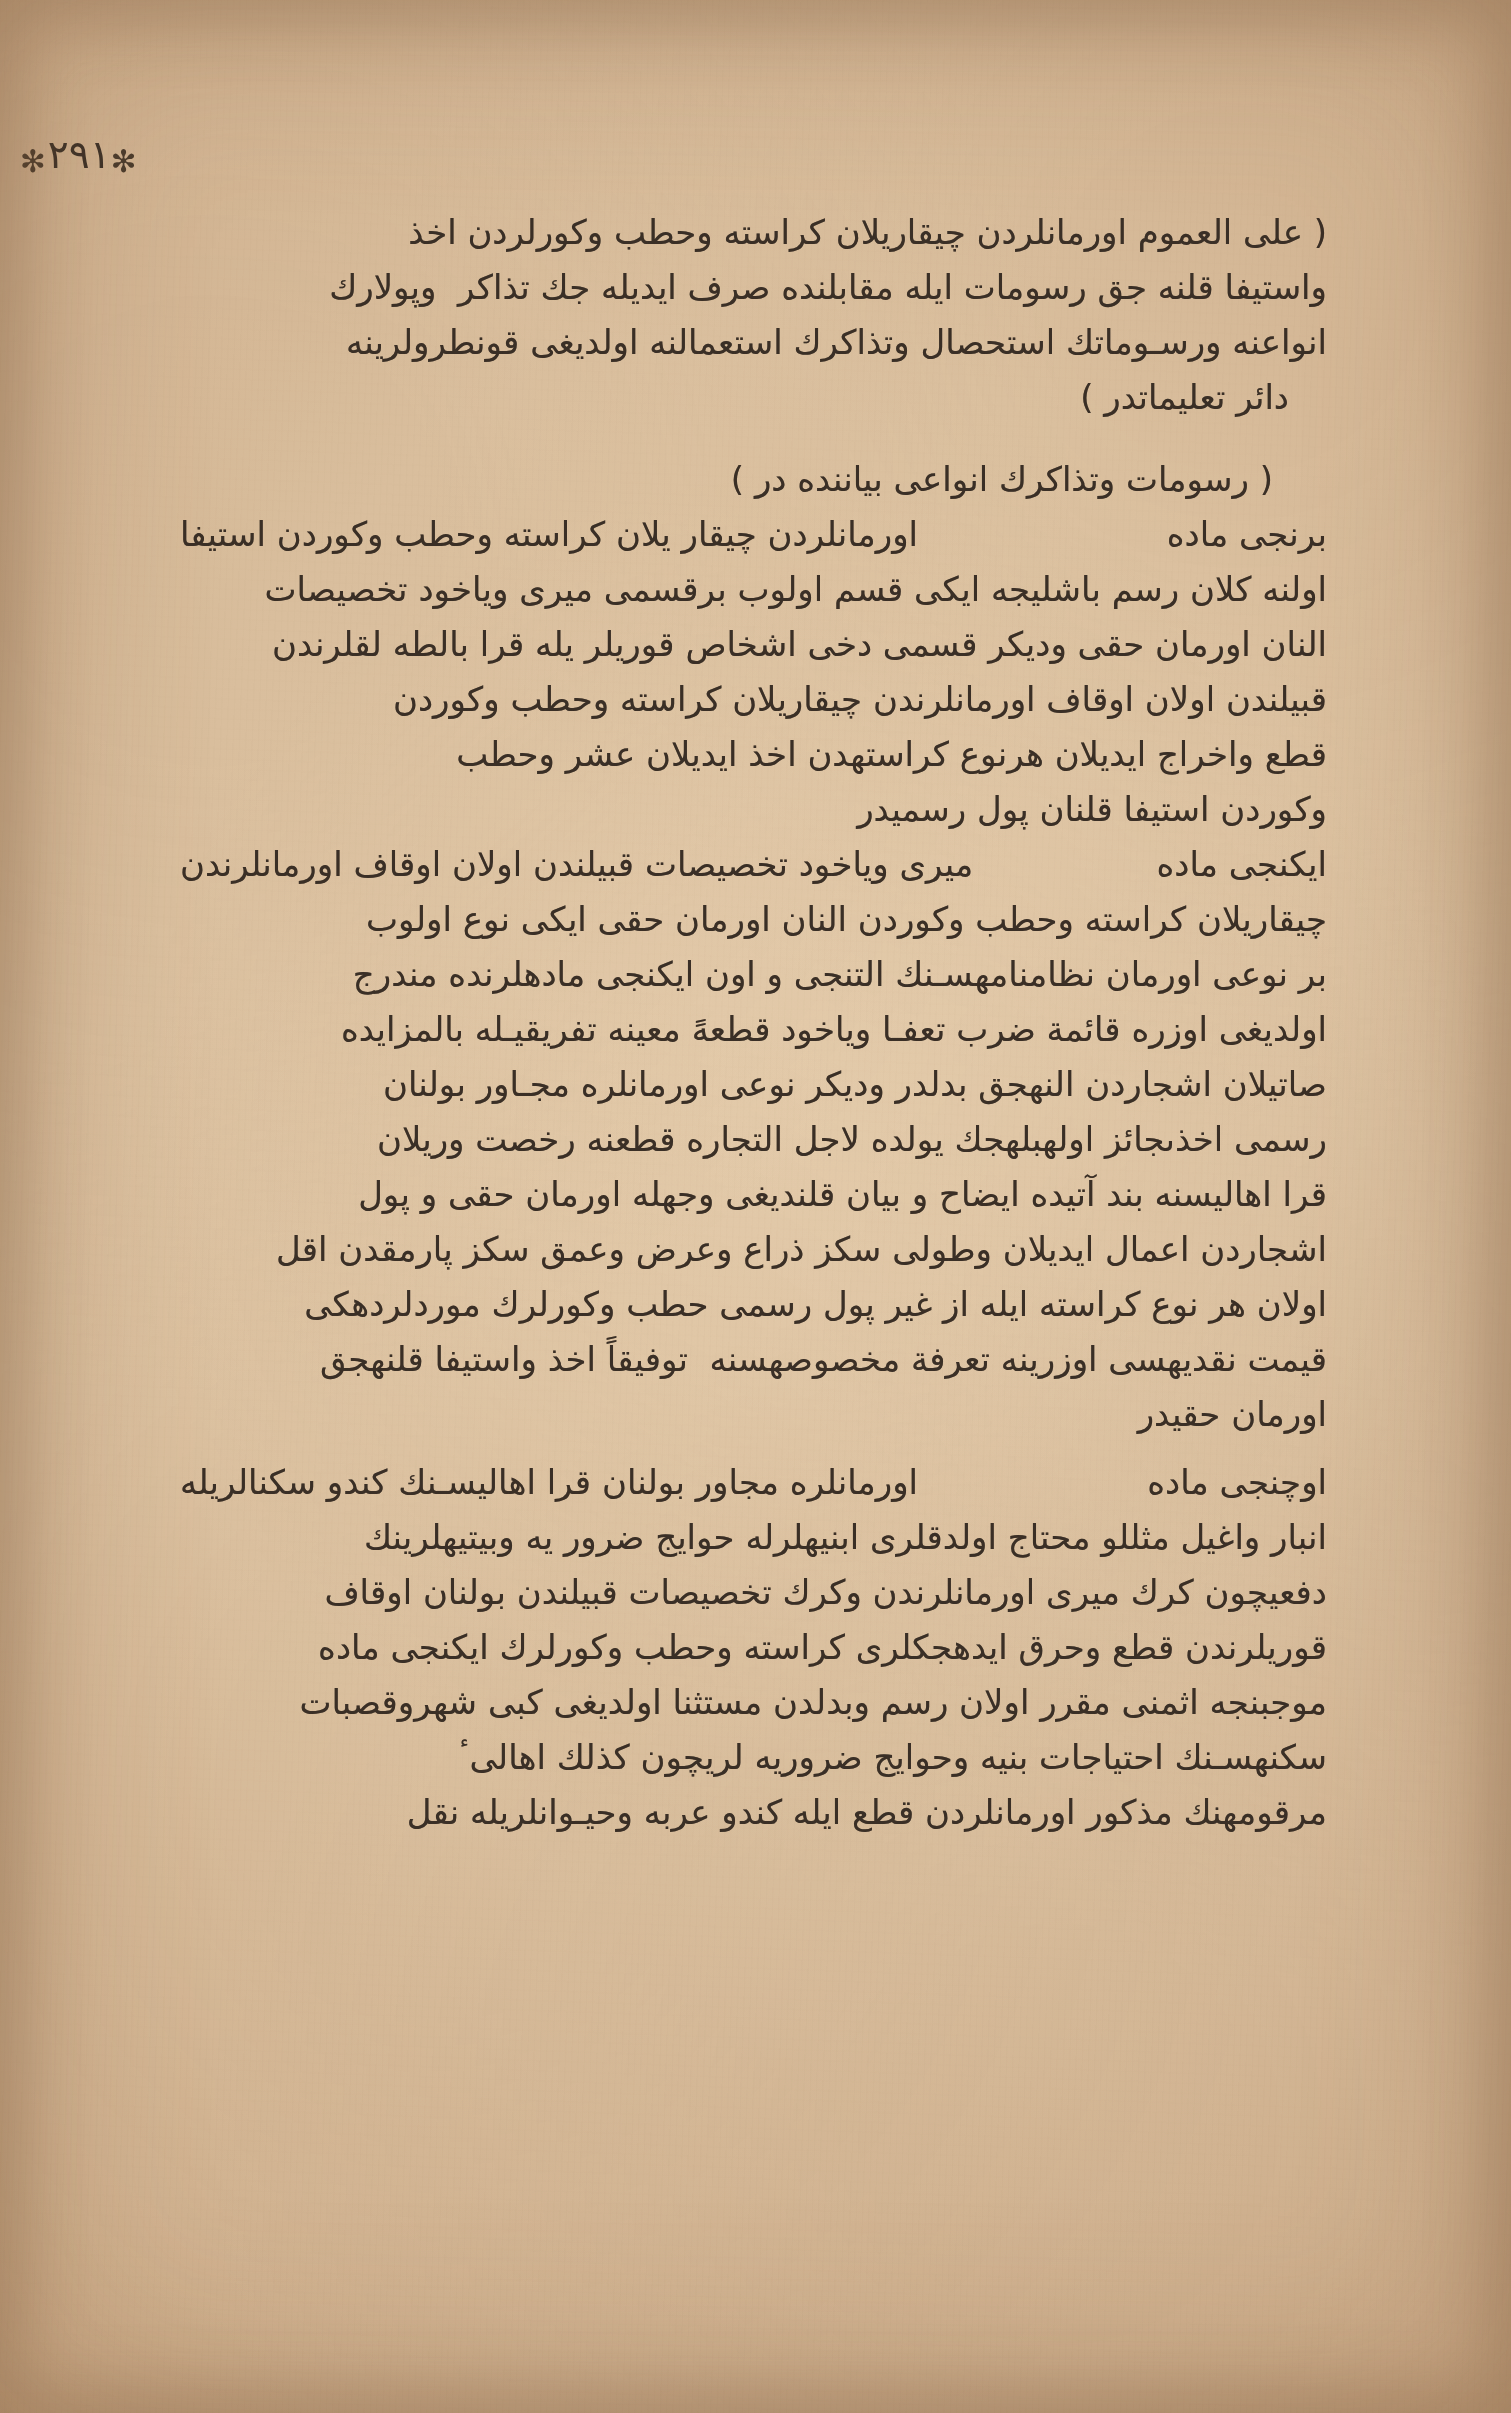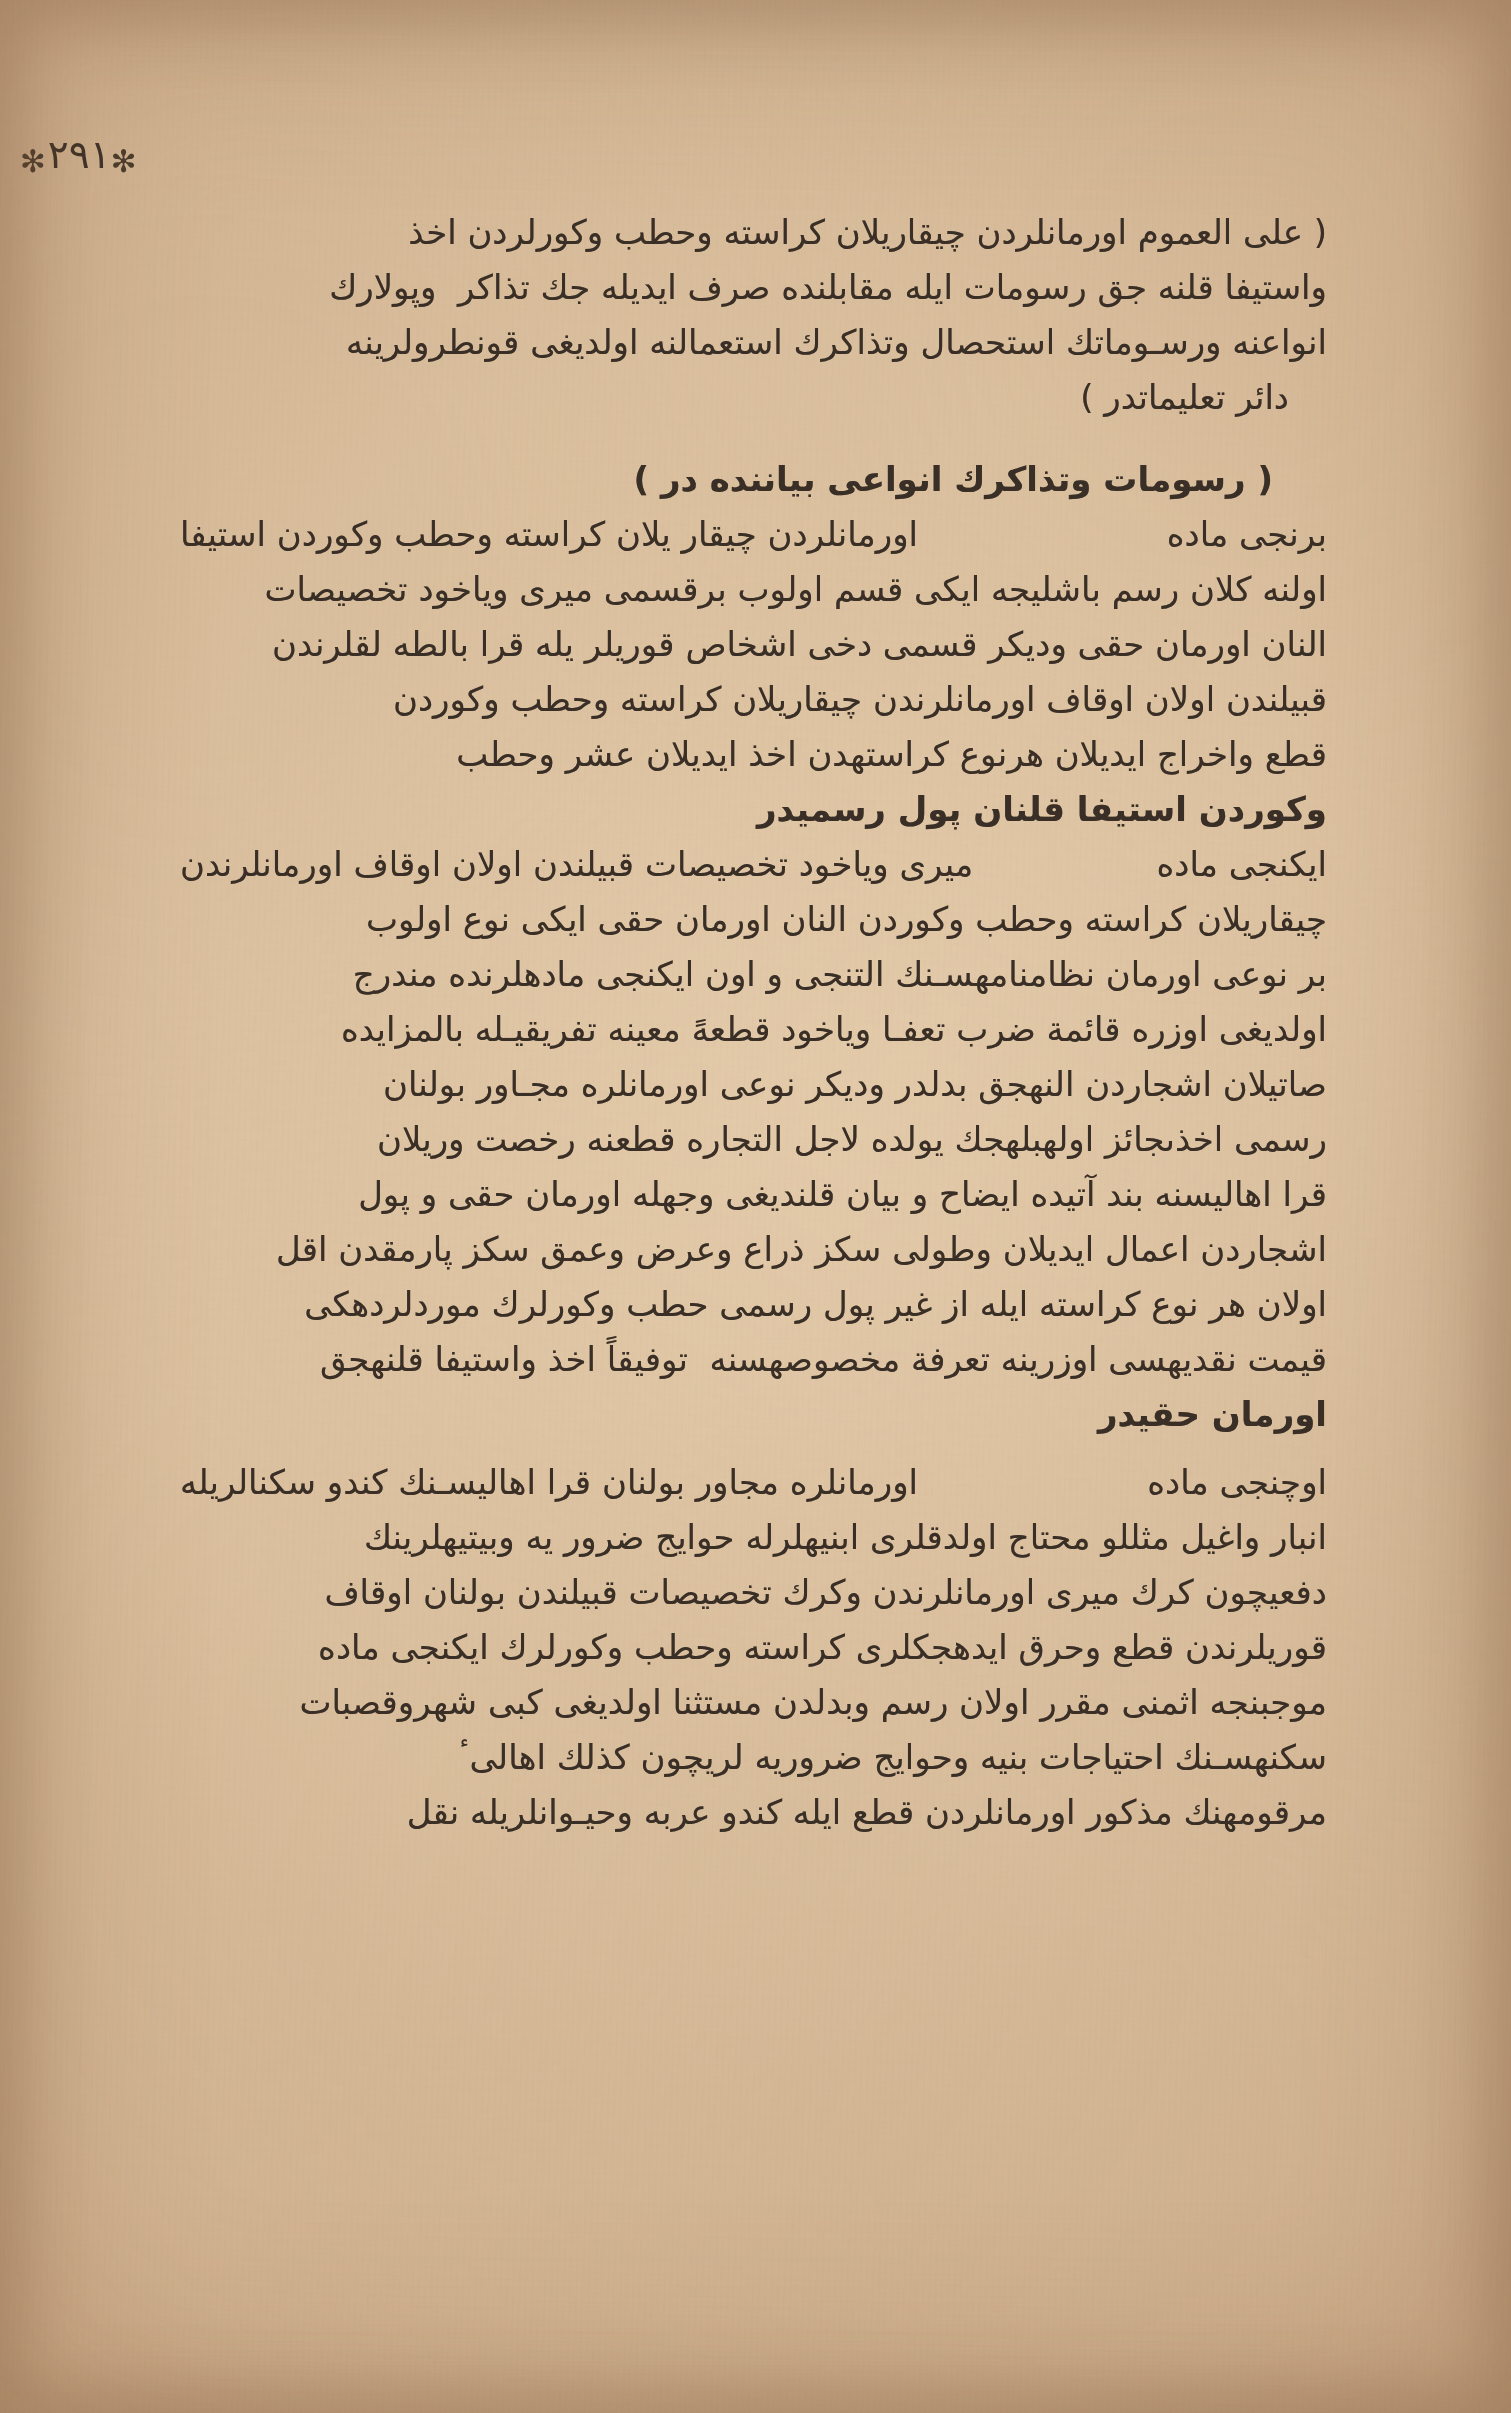--- a/index.html
+++ b/index.html
@@ -120,21 +120,21 @@
     unicode-bidi: isolate;
   }
   
   .ln.just {
     display: flex;
     justify-content: space-between;
     white-space: normal;
   }
   .ln.just > span { white-space: pre; }
 
-  .ln.center { text-align: right; font-weight: bold; }
+  .ln.center { text-align: right; }
   .ln.right  { text-align: right; }
 
   
   .gap  { display: inline-block; width: 75px; }
   .gap2 { display: inline-block; width: 48px; }
 
   .spacer { display: block; height: 27px; }
 </style>
 </head>
 <body>

